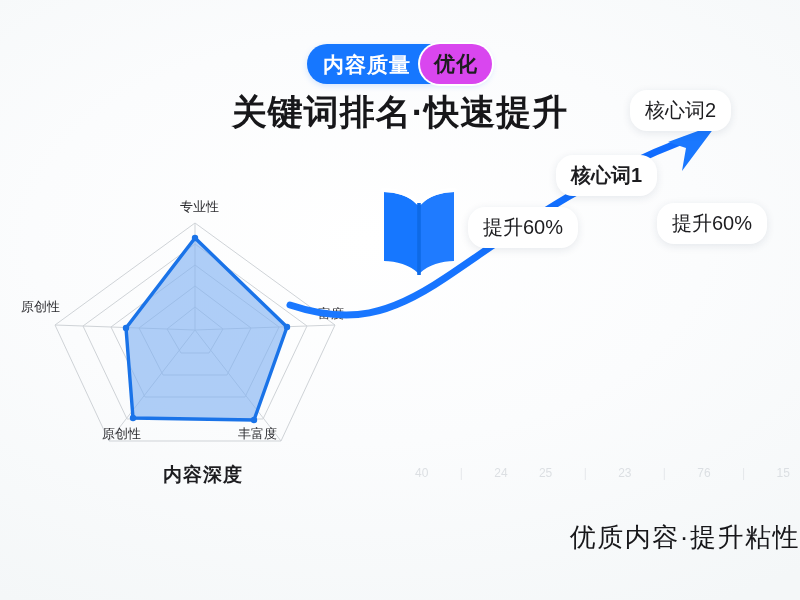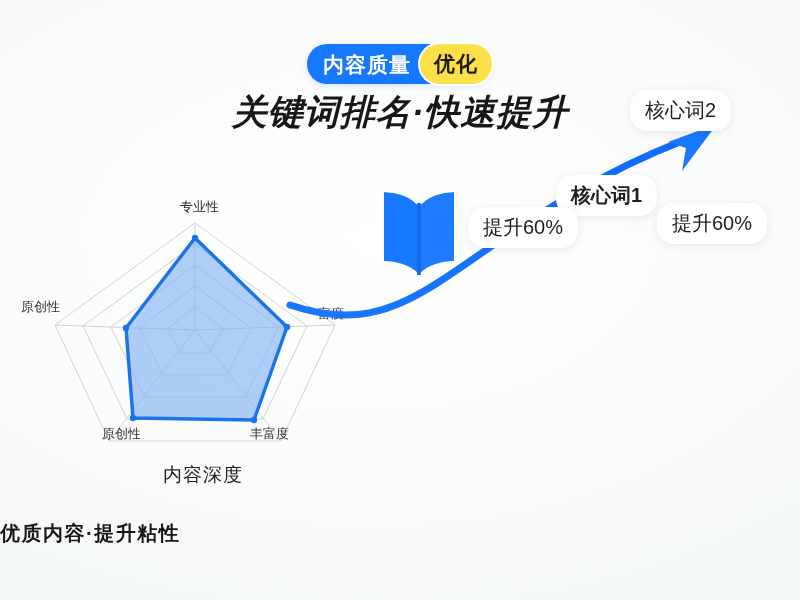--- a/index.html
+++ b/index.html
@@ -22,33 +22,32 @@
     background:#1677ff;
     border-radius:20px;
     padding-left:16px;padding-right:0;
     box-shadow:0 2px 6px rgba(22,119,255,.18);
   }
   #badge-main{
     color:#ffffff;font-size:21px;font-weight:700;
     letter-spacing:1px;line-height:1;padding-right:9px;
   }
   #badge-tag{
-    background:#fde047;color:#1d1d1f;
+    background:#d946ef;color:#1d1d1f;
     font-size:21px;font-weight:700;letter-spacing:1px;
     height:40px;display:flex;align-items:center;
     padding:0 14px;border-radius:20px;
     box-shadow:0 0 0 2px #ffffff;
   }
   
   #headline{
     position:absolute;left:0;top:89px;width:800px;
     text-align:center;
     font-size:35px;font-weight:700;color:#17171a;
     letter-spacing:1px;
-    font-style:italic;
   }
   
   #radar{position:absolute;left:30px;top:205px;width:330px;height:250px;}
   .radar-label{
     position:absolute;font-size:13px;color:#2b2b2f;white-space:nowrap;
   }
   
   #book{position:absolute;left:374px;top:183px;width:90px;height:100px;}
   
   #arrow{position:absolute;left:230px;top:110px;width:560px;height:230px;}
@@ -56,40 +55,40 @@
   .callout{
     position:absolute;
     background:#ffffff;
     border-radius:17px;
     font-size:20px;color:#1d1d20;
     padding:7px 15px;
     white-space:nowrap;
     box-shadow:0 2px 9px rgba(30,50,80,.10);
   }
   #callout-kw2{left:630px;top:90px;}
-  #callout-kw1{left:556px;top:155px;font-weight:700;margin-top:20px;}
+  #callout-kw1{left:556px;top:155px;font-weight:700;}
   #callout-up-left{left:468px;top:207px;}
   #callout-up-right{left:657px;top:203px;}
   #callout-dwell{left:474px;top:297px;}
   
   #ticks{
     position:absolute;left:415px;top:466px;width:375px;
     display:flex;align-items:center;justify-content:space-between;
     color:#d7dbdf;font-size:12px;
   }
   #ticks span{opacity:.85;}
   .tickmark{color:#e2e5e8;}
   
   #caption-depth{
     position:absolute;left:163px;top:462px;
-    font-size:19px;font-weight:400;color:#1d1d20;letter-spacing:1px;
+    font-size:19px;font-weight:700;color:#1d1d20;letter-spacing:1px;
   }
   #caption-bottom{
-    position:absolute;left:0;top:520px;width:800px;text-align:left;
-    font-size:20px;font-weight:700;color:#17171a;letter-spacing:1.5px;
+    position:absolute;left:0;top:520px;width:800px;text-align:right;
+    font-size:26px;font-weight:400;color:#17171a;letter-spacing:1.5px;
   }
 </style>
 </head>
 <body>
 
 <div id="stage">
 
   <div id="badge">
     <span id="badge-main">内容质量</span>
     <span id="badge-tag">优化</span>
@@ -117,21 +116,21 @@
       <g fill="#1a73e8">
         <circle cx="165" cy="33" r="3.2"></circle>
         <circle cx="257" cy="122" r="3.2"></circle>
         <circle cx="224" cy="215" r="3.2"></circle>
         <circle cx="103" cy="213" r="3.2"></circle>
         <circle cx="96" cy="123" r="3.2"></circle>
       </g>
     </svg>
     <span class="radar-label" style="left:150px;top:-7px;">专业性</span>
     <span class="radar-label" style="left:288px;top:100px;">富度</span>
-    <span class="radar-label" style="left:220px;top:220px;">丰富度</span>
+    <span class="radar-label" style="left:208px;top:220px;">丰富度</span>
     <span class="radar-label" style="left:72px;top:220px;">原创性</span>
     <span class="radar-label" style="left:-9px;top:93px;">原创性</span>
   </div>
 
   <svg id="arrow" viewBox="0 0 560 230">
     <defs>
       <linearGradient id="arrGrad" x1="0" y1="1" x2="1" y2="0">
         <stop offset="0%" stop-color="#1a78ff"></stop>
         <stop offset="100%" stop-color="#0f6bff"></stop>
       </linearGradient>
@@ -146,17 +145,29 @@
     <path d="M44,20 C36,11 22,7 9,7" fill="none" stroke="#ffffff" stroke-width="4" stroke-linecap="round"></path>
     <path d="M46,20 C54,11 68,7 81,7" fill="none" stroke="#ffffff" stroke-width="4" stroke-linecap="round"></path>
     <rect x="43.2" y="20" width="3.6" height="72" fill="#0e6ae6"></rect>
   </svg>
 
   <div class="callout" id="callout-kw2">核心词2</div>
   <div class="callout" id="callout-kw1">核心词1</div>
   <div class="callout" id="callout-up-left">提升60%</div>
   <div class="callout" id="callout-up-right">提升60%</div>
 
+  <div id="ticks">
+    <span>40</span>
+    <span class="tickmark">|</span>
+    <span>24</span>
+    <span>25</span>
+    <span class="tickmark">|</span>
+    <span>23</span>
+    <span class="tickmark">|</span>
+    <span>76</span>
+    <span class="tickmark">|</span>
+    <span>15</span>
+  </div>
 
   <div id="caption-depth">内容深度</div>
   <div id="caption-bottom">优质内容·提升粘性</div>
 
 </div>
 
 </body></html>

